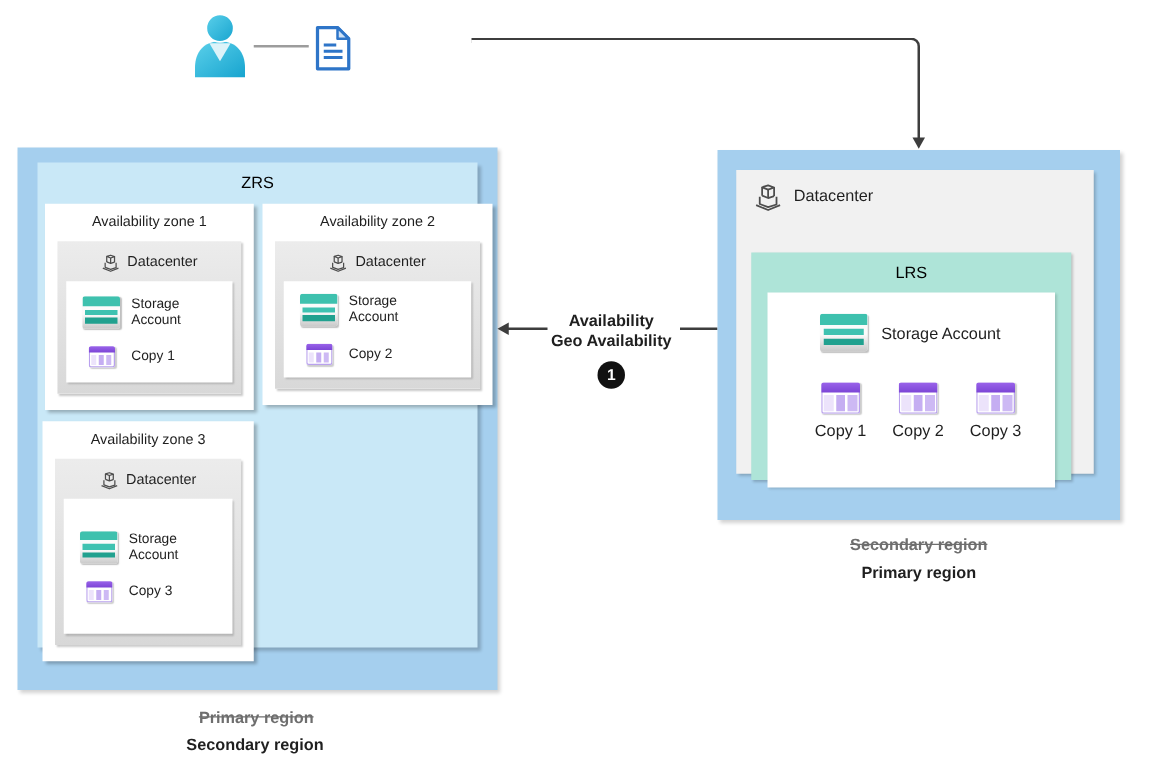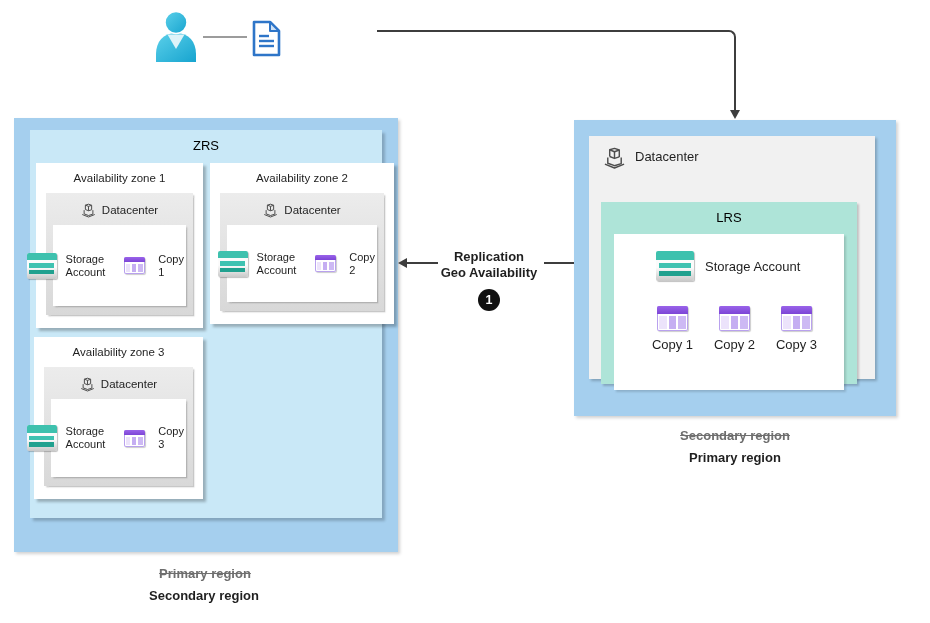--- a/index.html
+++ b/index.html
@@ -29,21 +29,21 @@
   
   .az-card{position:absolute;background:#fff;box-shadow:2.5px 2.5px 2.5px rgba(0,0,0,.25);
            display:flex;flex-direction:column;padding:9px 10px 13px;box-sizing:border-box;}
   .az-title{text-align:center;font-size:11.5px;margin-bottom:9px;white-space:nowrap;}
   .az-dc{flex:1;background:linear-gradient(180deg,#ececec,#d8d8d8);
          box-shadow:1.5px 1.5px 1.5px rgba(0,0,0,.22);
          display:flex;flex-direction:column;padding:6px 7px 9px;}
   .dc-head{display:flex;align-items:center;justify-content:center;gap:6px;margin:2px 0 7px;}
   .dc-head-label{font-size:11.5px;white-space:nowrap;}
   .az-inner{flex:1;background:#fff;box-shadow:1.5px 1.5px 1.5px rgba(0,0,0,.18);
-            display:flex;flex-direction:row;justify-content:flex-end;gap:14px;padding:6px 2px 6px 13px;}
+            display:flex;flex-direction:column;justify-content:center;gap:14px;padding:6px 2px 6px 13px;}
   .az-row{display:flex;align-items:center;gap:9px;}
   .ic-wrap{width:30px;display:flex;justify-content:center;flex:none;}
   .az-text{font-size:11px;line-height:13px;}
 
   
   .sa-icon{position:relative;background:linear-gradient(180deg,#fbfbfb 55%,#c9c9c9);
            border-radius:2px;overflow:hidden;box-shadow:1px 1px 1px rgba(0,0,0,.25);}
   .sa-top{position:absolute;top:0;left:0;right:0;height:30%;background:#3ec1ae;}
   .sa-bar{position:absolute;left:8%;right:8%;height:17%;}
   .sa-b1{top:41%;background:#3fc2b1;}
@@ -203,21 +203,21 @@
                   <span class="cp-c3"></span>
                 </span>
               </span>
             </span>
           <span class="az-text">Copy 2</span>
         </div>
       </div>
     </div>
   </div>
 
-  <div class="az-card" style="left:34px;top:337px;width:169px;height:162px;">
+  <div class="az-card" style="left:34px;top:337px;width:169px;height:192px;">
     <div class="az-title">Availability zone 3</div>
     <div class="az-dc">
       <div class="dc-head">
         <svg class="building" width="15" height="17" viewBox="0 0 24 26" fill="none" stroke="#4d4d4d" stroke-width="1.6" stroke-linejoin="round">
           <path d="M7 6 L12 4.5 L17 6.2 L12 8 Z"></path>
             <path d="M7 6 L7 13 M17 6.2 L17 13.4 M12 8 L12 15"></path>
           <path d="M7 13 L12 15 L17 13.4"></path>
             <path d="M5 14 L5 20 L12 22.6 L19 20.4 L19 14"></path>
             <path d="M2 21 L12 25 L22 21"></path>
         </svg>
@@ -247,21 +247,21 @@
             </span>
           <span class="az-text">Copy 3</span>
         </div>
       </div>
     </div>
   </div>
 
   <div class="arrow-left" style="left:398px;top:257.5px;"></div>
   <div class="hline" style="left:406px;top:262px;width:32px;"></div>
   <div class="repl-text">
-    <div>Replication</div>
+    <div>Availability</div>
     <div>Geo Availability</div>
   </div>
   <div class="hline" style="left:544px;top:262px;width:30px;"></div>
   <div class="badge">1</div>
 
   <div class="region-outer" style="left:574px;top:120px;width:322px;height:296px;">
     <div class="right-dc">
       <div class="right-dc-head">
         <svg class="building" width="23" height="25" viewBox="0 0 24 26" fill="none" stroke="#4d4d4d" stroke-width="1.5" stroke-linejoin="round">
           <path d="M7 6 L12 4.5 L17 6.2 L12 8 Z"></path>

